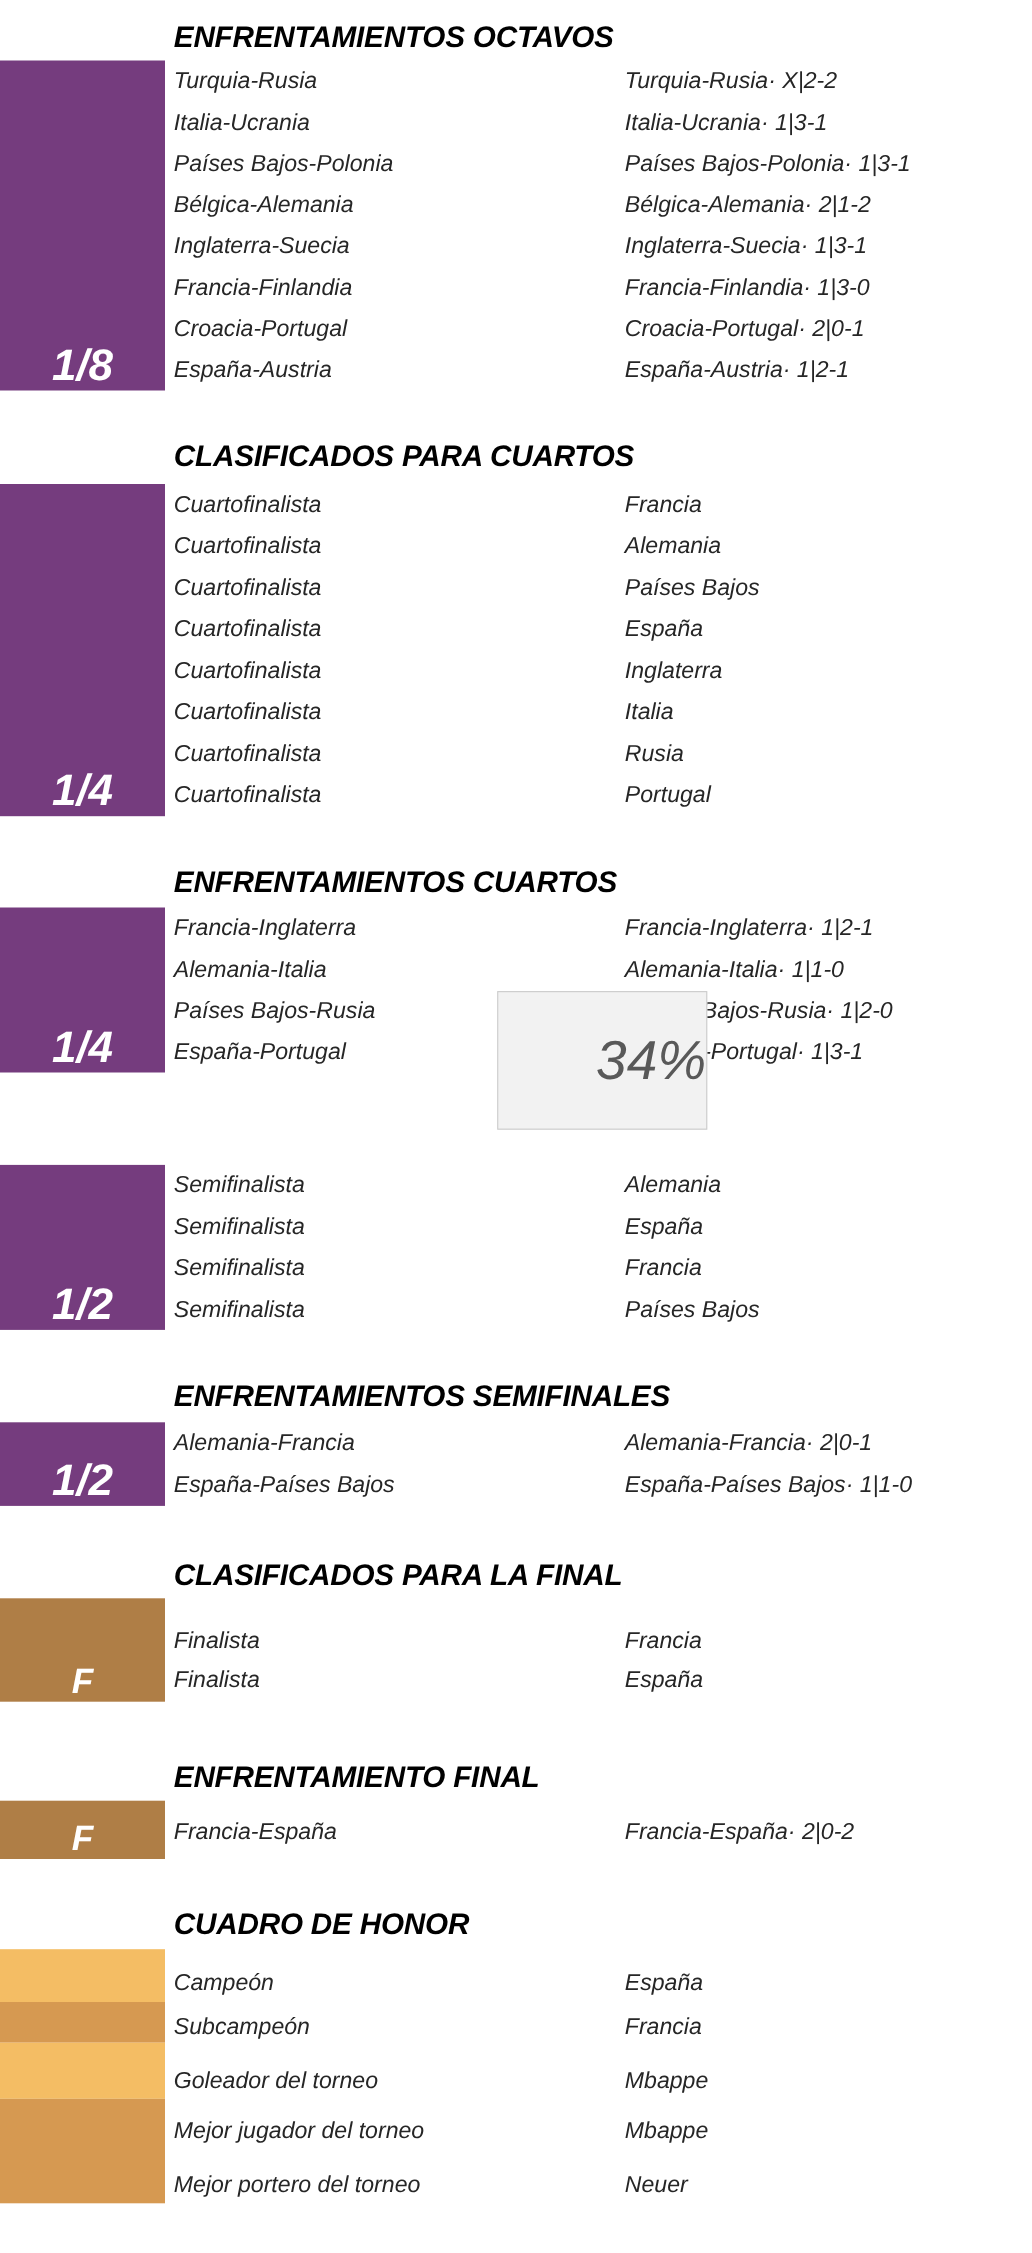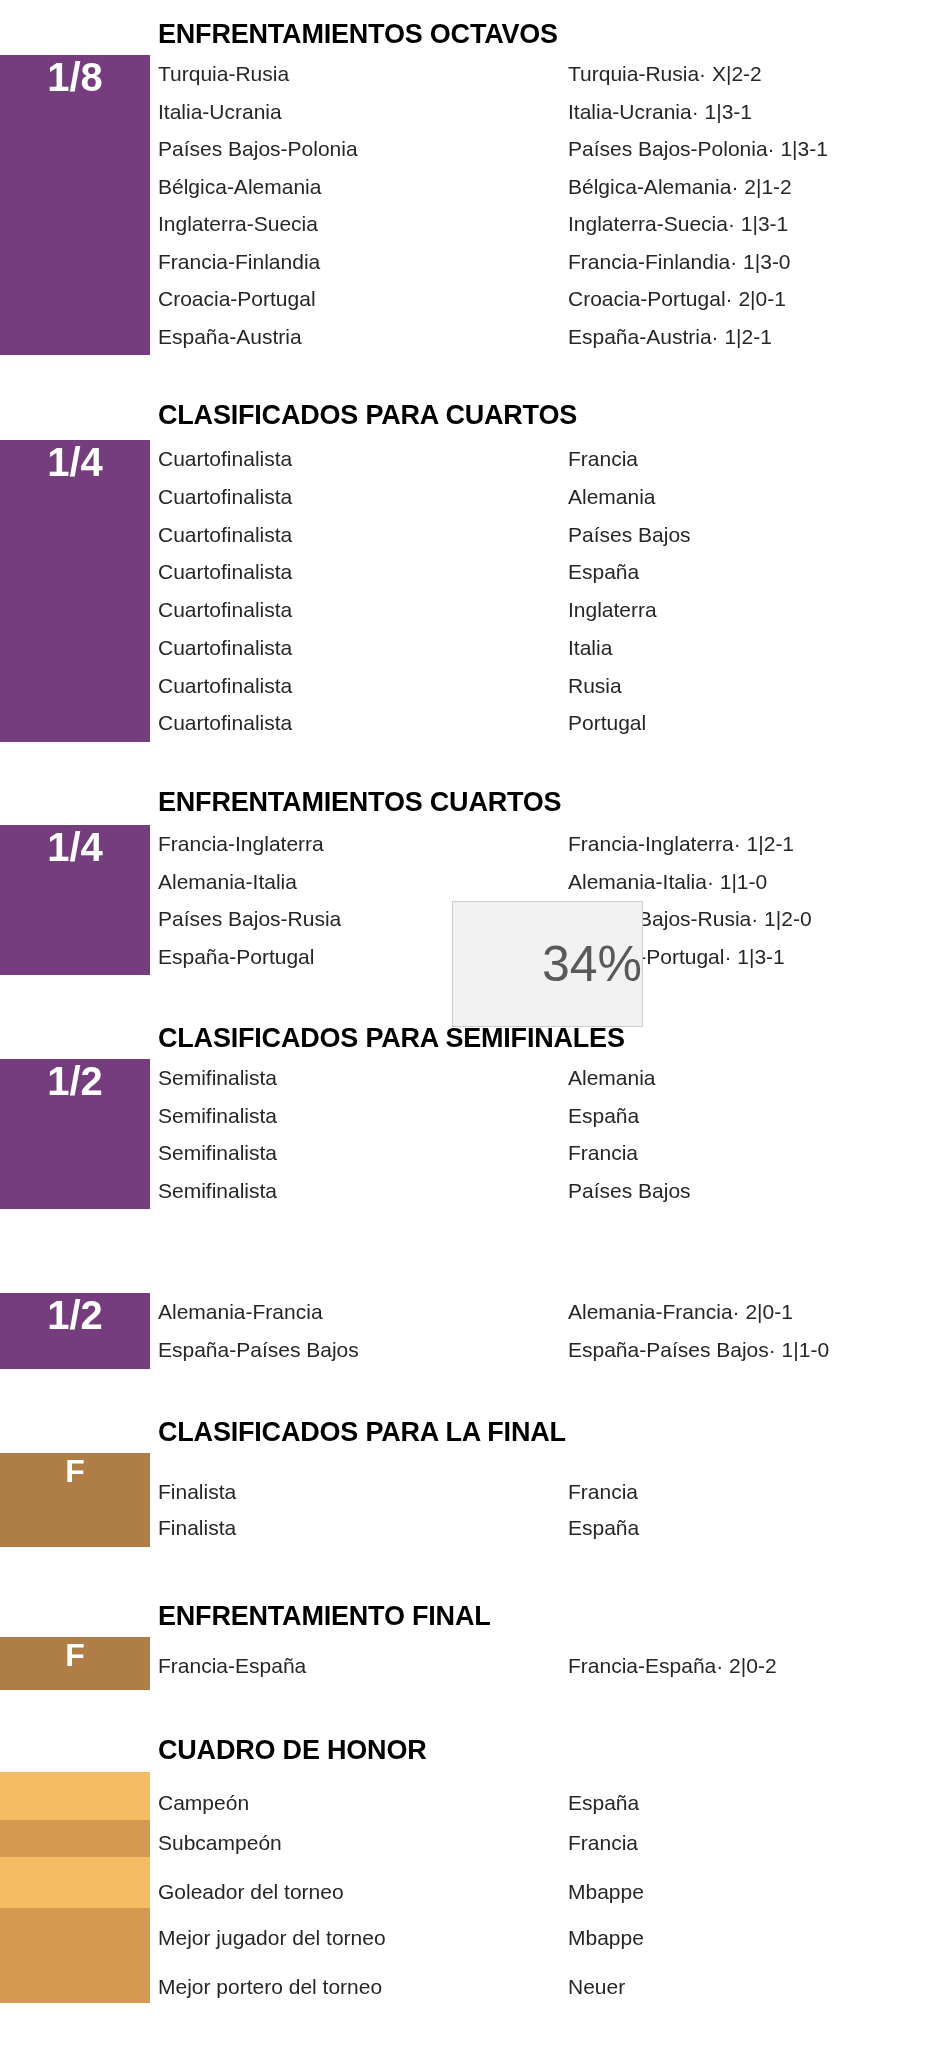--- a/index.html
+++ b/index.html
@@ -3,30 +3,31 @@
 <meta charset="utf-8">
 <style>
   html,body{margin:0;padding:0;background:#ffffff;}
   .page{
     position:relative;
     width:938px;height:2048px;
     background:#ffffff;
     overflow:hidden;
     font-family:"Liberation Sans", sans-serif;
     color:var(--text);
+    font-style:italic;
   }
   .sec-title{
     position:absolute;left:158px;margin:0;
     transform:translateY(-50%);
     font-size:27px;font-weight:700;color:var(--heading);
     white-space:nowrap;letter-spacing:-0.2px;
   }
   .badge{
     position:absolute;left:0;width:150px;
-    display:flex;align-items:flex-start;justify-content:center;
+    display:flex;align-items:flex-end;justify-content:center;
     color:#ffffff;font-weight:700;
   }
   .badge-purple{background:var(--purple);}
   .badge-brown{background:var(--brown);}
   .badge-light{background:var(--orange_light);}
   .badge-dark{background:var(--orange_dark);}
   .badge .frac{font-size:40px;}
   .badge .fin{font-size:32px;}
   .row{position:absolute;left:0;width:100%;height:0;}
   .row .l,.row .r{
@@ -144,21 +145,20 @@
       <div class="row" style="top: 919px;">
         <span class="l">Países Bajos-Rusia</span>
         <span class="r">Países Bajos-Rusia· 1|2-0</span>
       </div>
       <div class="row" style="top: 956.5px;">
         <span class="l">España-Portugal</span>
         <span class="r">España-Portugal· 1|3-1</span>
       </div>
     </div>
 
-  <h2 class="sec-title" style="top:1038px">CLASIFICADOS PARA SEMIFINALES</h2>
   <div class="badge badge-purple" style="top:1059px;height:150px">
     <span class="frac">1/2</span>
   </div>
   <div class="rows">
       <div class="row" style="top: 1078px;">
         <span class="l">Semifinalista</span>
         <span class="r">Alemania</span>
       </div>
       <div class="row" style="top: 1115.5px;">
         <span class="l">Semifinalista</span>
@@ -167,20 +167,21 @@
       <div class="row" style="top: 1153px;">
         <span class="l">Semifinalista</span>
         <span class="r">Francia</span>
       </div>
       <div class="row" style="top: 1190.5px;">
         <span class="l">Semifinalista</span>
         <span class="r">Países Bajos</span>
       </div>
     </div>
 
+  <h2 class="sec-title" style="top:1270px">ENFRENTAMIENTOS SEMIFINALES</h2>
   <div class="badge badge-purple" style="top:1293px;height:76px">
     <span class="frac">1/2</span>
   </div>
   <div class="rows">
       <div class="row" style="top: 1312px;">
         <span class="l">Alemania-Francia</span>
         <span class="r">Alemania-Francia· 2|0-1</span>
       </div>
       <div class="row" style="top: 1350px;">
         <span class="l">España-Países Bajos</span>

